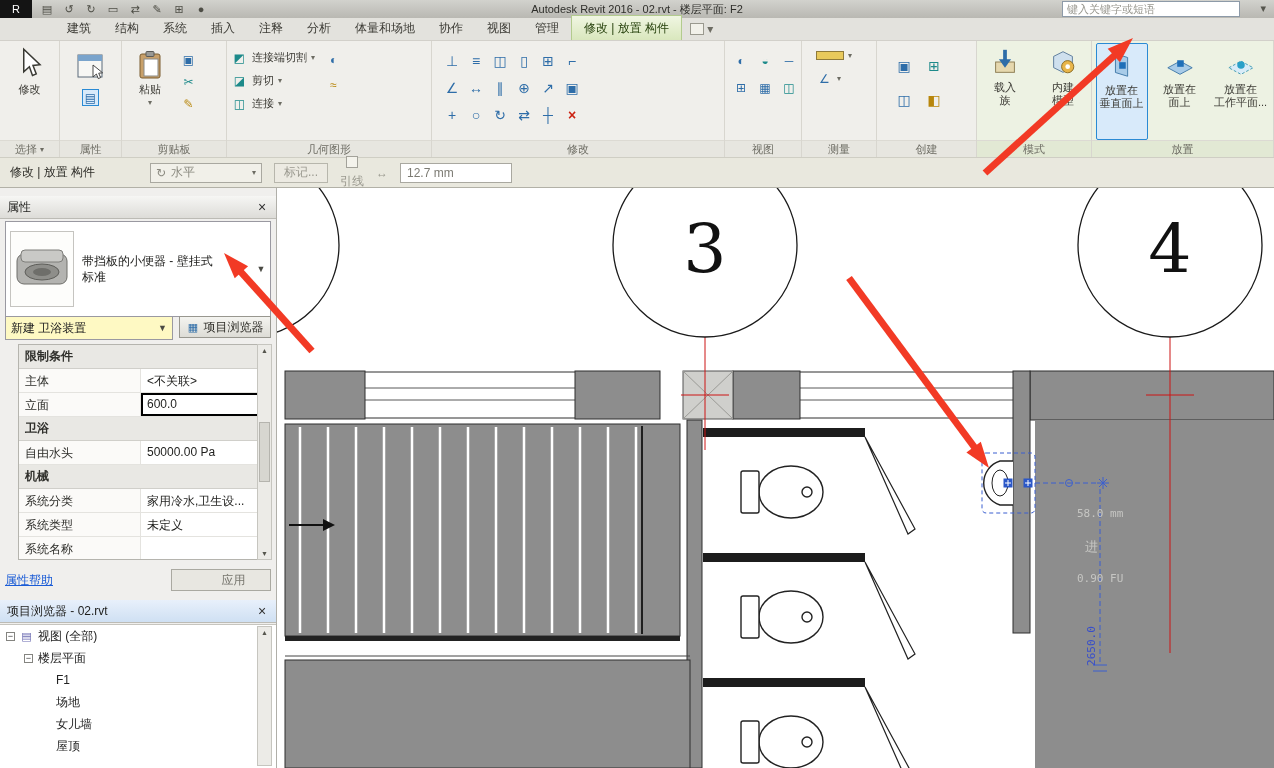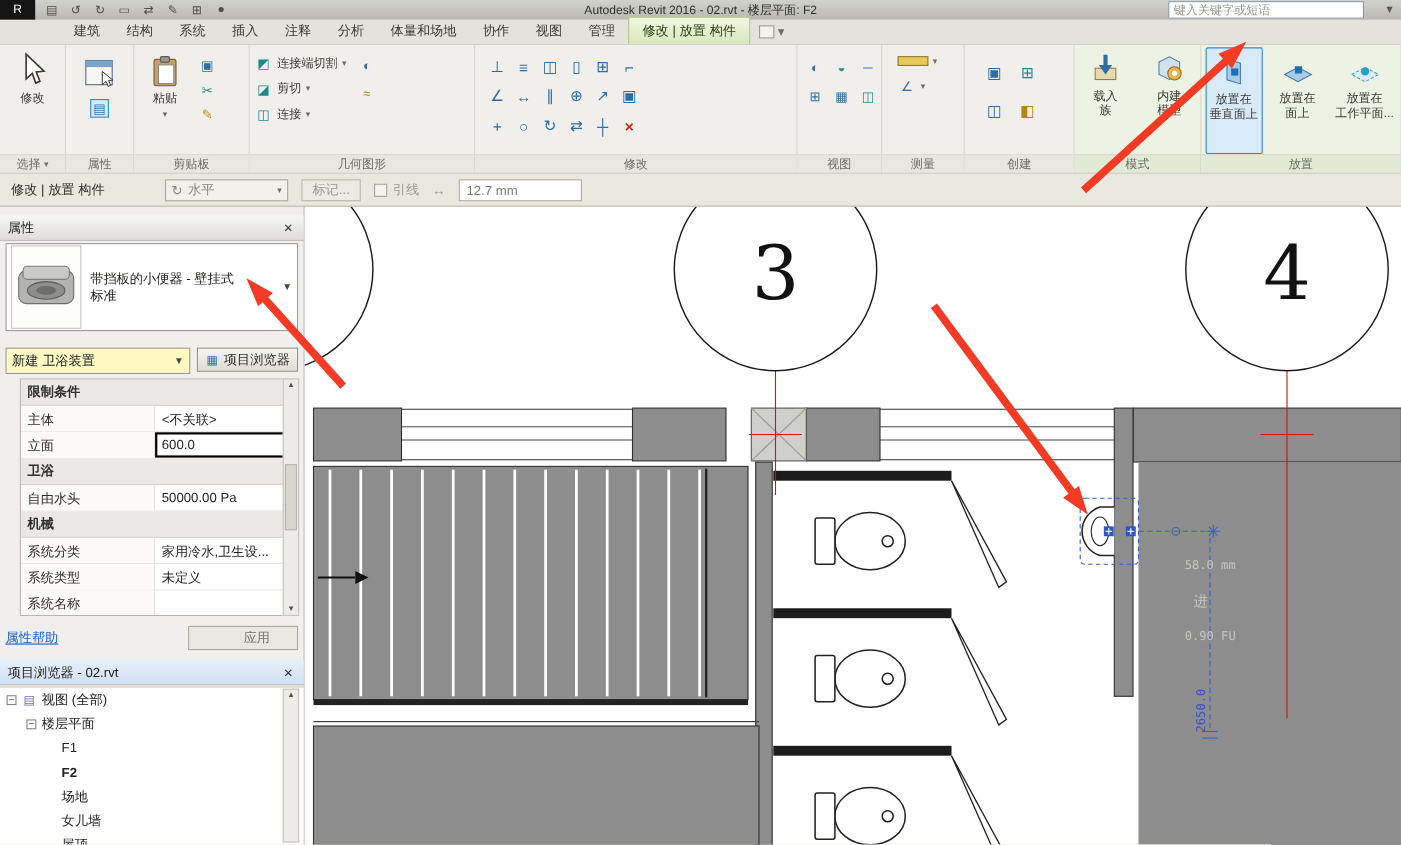--- a/index.html
+++ b/index.html
@@ -66,34 +66,34 @@
   
   .optbar { position:absolute; top:157px; left:0; width:1274px; height:31px; background:#e9e8de;
     border-top:1px solid #cfcec4; border-bottom:1px solid #b2b1a7; display:flex; align-items:center;
     gap:12px; padding-left:10px; font-size:12px; }
   .optctx { color:#2f2e29; width:128px; flex:none; }
   .osel { width:112px; height:20px; background:#f1f0e9; border:1px solid #a9a8a0; color:#8a897f;
     display:flex; align-items:center; gap:5px; padding:0 5px; }
   .osel .arr { margin-left:auto; }
   .obtn { height:20px; padding:0 9px; background:#eceae2; border:1px solid #b7b6ac; color:#9a998f;
     display:flex; align-items:center; }
-  .ochk { display:flex; align-items:center; gap:5px; color:#9a998f; }
+  .ochk { display:flex; align-items:center; gap:5px; color:#9a998f;flex-direction:column; }
   .ochk .box { width:12px; height:12px; border:1px solid #a3a29a; background:#f4f3ec; }
   .ofield { width:112px; height:20px; background:#fff; border:1px solid #a9a8a0; color:#7c7b73;
     display:flex; align-items:center; padding:0 6px; }
 
   
   .leftcol { position:absolute; top:188px; left:0; width:277px; height:580px; background:#f0efed;
     border-right:1px solid #b0afa9; overflow:hidden; }
   .palhead { position:absolute; left:0; width:277px; height:23px; background:linear-gradient(#f6f6f4,#dddcd8);
     border-bottom:1px solid #bcbbb5; display:flex; align-items:center; padding:0 7px; font-size:12px; color:#1e1e1c; }
   .palhead .x { margin-left:auto; font-size:14px; color:#333; width:16px; text-align:center; }
   .palhead.blue { background:linear-gradient(#e8f0fb,#cfe0f3); }
 
-  .typesel { position:absolute; left:5px; top:33px; width:266px; height:80px; background:#fff;
+  .typesel { position:absolute; left:5px; top:33px; width:266px; height:96px; background:#fff;
     border:1px solid #9a99a1; display:flex; align-items:center; }
   .thumb { width:64px; height:76px; margin:4px; border:1px solid #c5c4c0; background:#fdfdfb; flex:none; }
   .tsname { flex:1; font-size:12px; line-height:16px; color:#1c1c1a; padding-left:4px; }
   .tsarrow { width:18px; align-self:stretch; display:flex; align-items:center; justify-content:center;
     color:#4a4a44; font-size:9px; }
 
   .famrow { position:absolute; left:5px; top:128px; width:266px; height:23px; display:flex; gap:6px; }
   .famsel { flex:1; height:24px; background:#fef9c3; border:1px solid #9a99a1; display:flex; align-items:center;
     padding:0 5px; }
   .famsel .arr { margin-left:auto; font-size:9px; color:#4a4a44; }
@@ -522,23 +522,20 @@
       <span class="ebox">−</span>
       <span class="ic sm" style="width:13px;font-size:11px;color:#6a6ab0">▤</span>
       <span>视图 (全部)</span>
     </div>
     <div class="trow" style="padding-left:24px">
       <span class="ebox">−</span>
       <span>楼层平面</span>
     </div>
     <div class="trow" style="padding-left:56px">
         <span>F1</span>
-      </div>
-    <div class="trow bold" style="padding-left:56px">
-        <span>F2</span>
       </div>
     <div class="trow" style="padding-left:56px">
         <span>场地</span>
       </div>
     <div class="trow" style="padding-left:56px">
         <span>女儿墙</span>
       </div>
     <div class="trow" style="padding-left:56px">
         <span>屋顶</span>
       </div>

